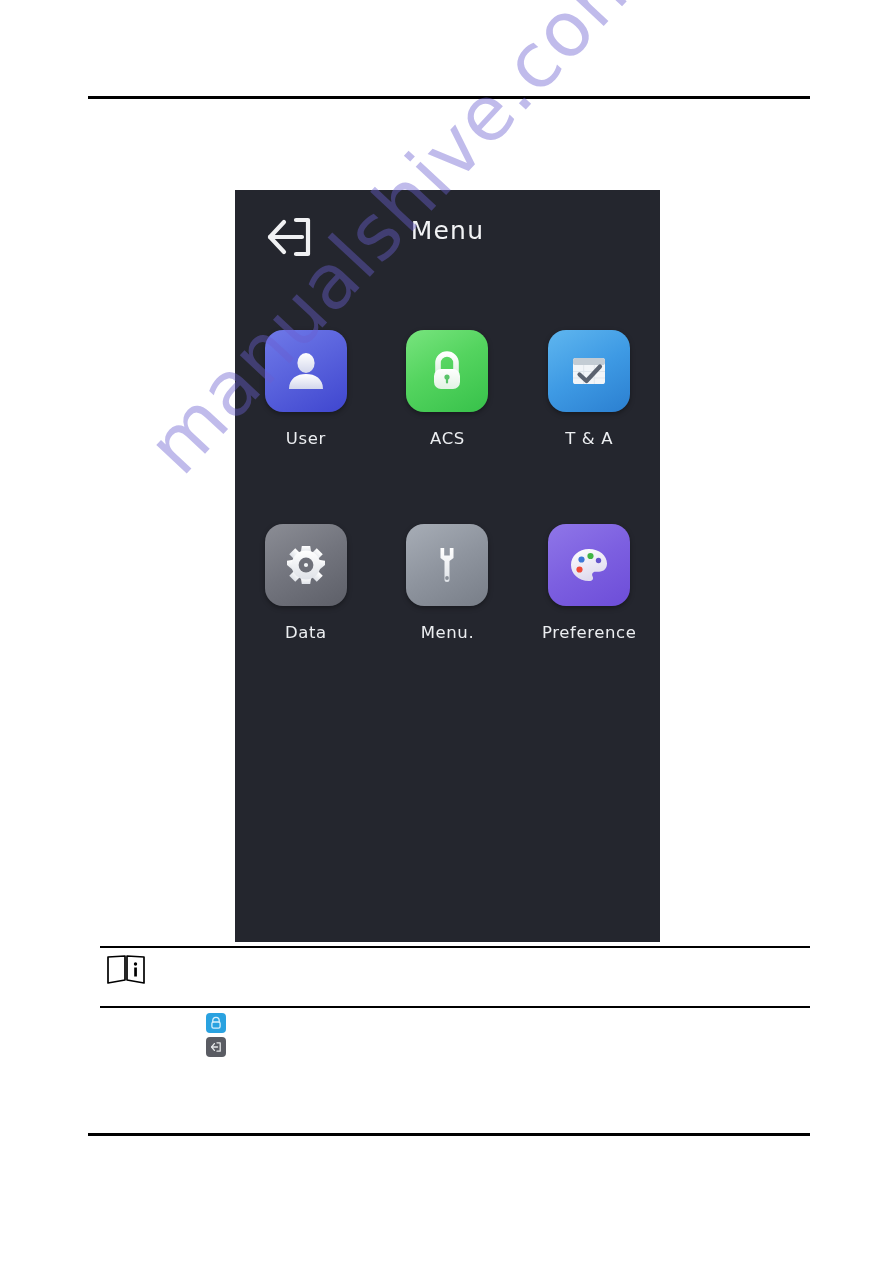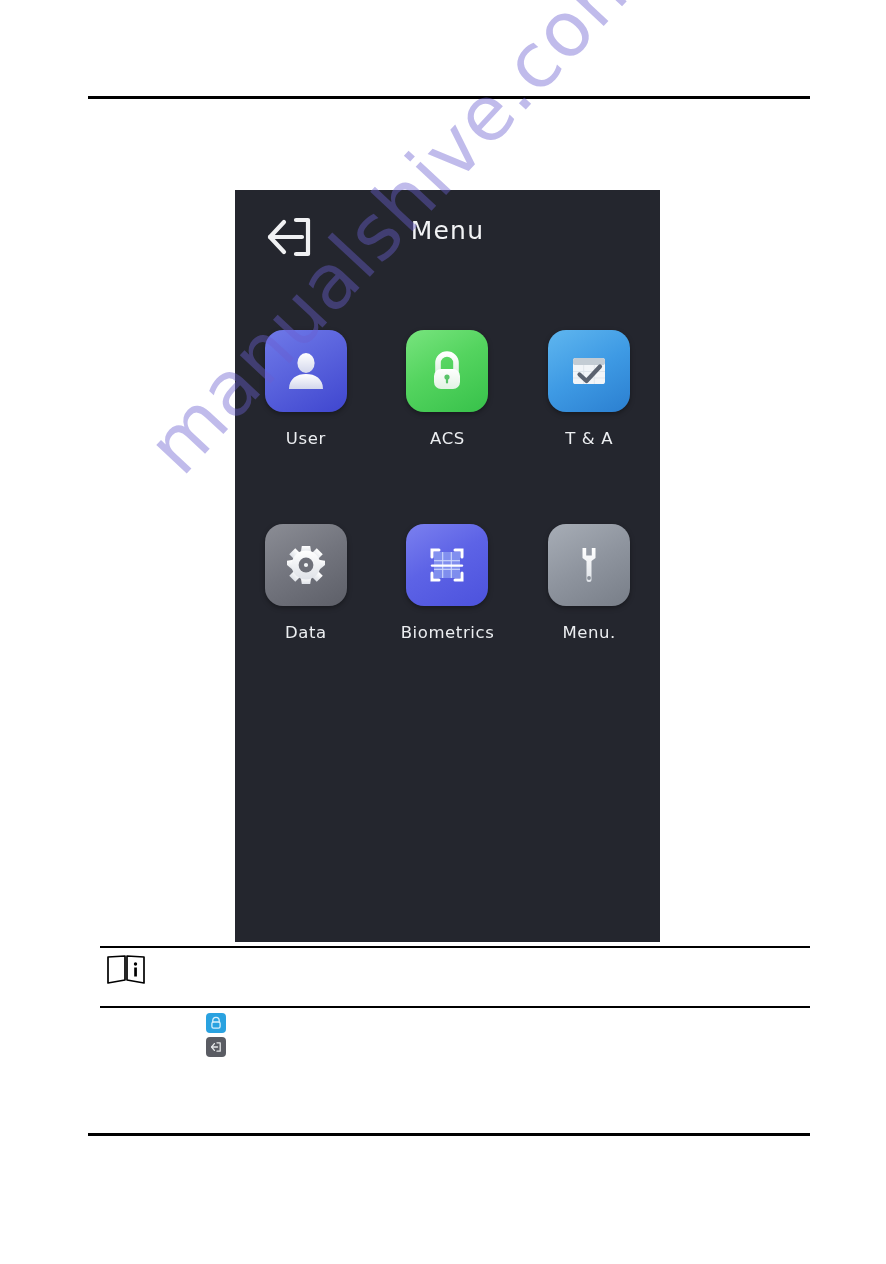--- a/index.html
+++ b/index.html
@@ -247,60 +247,59 @@
             <rect x="30.5" y="30.5" width="8.5" height="8.5" transform="rotate(45 34.75 34.75)"></rect>
           </g>
           <circle cx="24" cy="24" r="14.4" fill="url(#gGear)"></circle>
           <circle cx="24" cy="24" r="7.4" fill="#6e7079"></circle>
           <circle cx="24" cy="24" r="2.1" fill="#f2f4f7"></circle>
         </svg>
       </div>
       <div class="cell-label">Data</div>
     </div>
 
-    <div class="cell">
-      <div class="tile t-biometric">
-        <svg viewBox="0 0 48 48" width="48" height="48">
-          <rect x="11" y="11" width="26" height="26" fill="#9fb4f5" opacity="0.55"></rect>
-          <g stroke="#dce6ff" stroke-width="1.1" opacity="0.85">
-            <line x1="19.7" y1="11" x2="19.7" y2="37"></line>
-            <line x1="28.3" y1="11" x2="28.3" y2="37"></line>
-            <line x1="11" y1="19.7" x2="37" y2="19.7"></line>
-            <line x1="11" y1="28.3" x2="37" y2="28.3"></line>
-          </g>
-          <line x1="9" y1="24.6" x2="39" y2="24.6" stroke="#ffffff" stroke-width="2.4" stroke-linecap="round"></line>
-          <g fill="none" stroke="#ffffff" stroke-width="3" stroke-linecap="round">
-            <path d="M9 16 L9 9 L16 9"></path>
-            <path d="M32 9 L39 9 L39 16"></path>
-            <path d="M9 32 L9 39 L16 39"></path>
-            <path d="M32 39 L39 39 L39 32"></path>
-          </g>
-        </svg>
-      </div>
-      <div class="cell-label">Biometrics</div>
-    </div>
 
 
     <div class="cell">
       <div class="tile t-maint">
         <svg viewBox="0 0 48 48" width="48" height="48">
           <defs>
             <linearGradient id="gWr" x1="0" y1="0" x2="0" y2="1">
               <stop offset="0%" stop-color="#ffffff"></stop>
                 <stop offset="100%" stop-color="#dfe3e8"></stop>
             </linearGradient>
           </defs>
           <path d="M17.5 7 L17.5 17 L21.5 20 L21.5 38.5 A2.5 2.5 0 0 0 26.5 38.5 L26.5 20 L30.5 17 L30.5 7
                    L26.8 7 L26.8 14.5 L21.2 14.5 L21.2 7 Z" fill="url(#gWr)"></path>
           <circle cx="24" cy="37" r="1.9" fill="#8a9099"></circle>
         </svg>
       </div>
       <div class="cell-label">Menu.</div>
     </div>
 
+    <div class="cell">
+      <div class="tile t-pref">
+        <svg viewBox="0 0 48 48" width="48" height="48">
+          <defs>
+            <linearGradient id="gPal" x1="0" y1="0" x2="0.4" y2="1">
+              <stop offset="0%" stop-color="#ffffff"></stop>
+                <stop offset="100%" stop-color="#dfdbee"></stop>
+            </linearGradient>
+          </defs>
+          <path d="M24 8 C13.5 8 6 15.2 6 24 C6 32.8 13.5 40 24 40
+                   C27.5 40 28.8 37.6 27.6 35.4 C26.4 33.2 27.6 30.8 30.4 30.8
+                   L34 30.8 C38.6 30.8 42 27.6 42 22.6 C42 14.6 34.4 8 24 8 Z" fill="url(#gPal)"></path>
+          <circle cx="16.5" cy="18.5" r="3.1" fill="#3c78d8"></circle>
+          <circle cx="25.5" cy="15" r="3.1" fill="#41b545"></circle>
+          <circle cx="33.5" cy="19.5" r="2.7" fill="#6455cc"></circle>
+          <circle cx="14.5" cy="28.5" r="3.1" fill="#ef4a38"></circle>
+        </svg>
+      </div>
+      <div class="cell-label">Preference</div>
+    </div>
 
   </div>
 </div>
 
 <div class="watermark">manualshive.com</div>
 
 <div class="note-icon">
   <svg viewBox="0 0 40 34" width="40" height="34">
     <path d="M2 4 L2 30 L19 27 L19 3 Z" fill="#ffffff" stroke="#000000" stroke-width="1.7" stroke-linejoin="round"></path>
     <path d="M21 3 L21 27 L38 30 L38 4 Z" fill="#ffffff" stroke="#000000" stroke-width="1.7" stroke-linejoin="round"></path>

